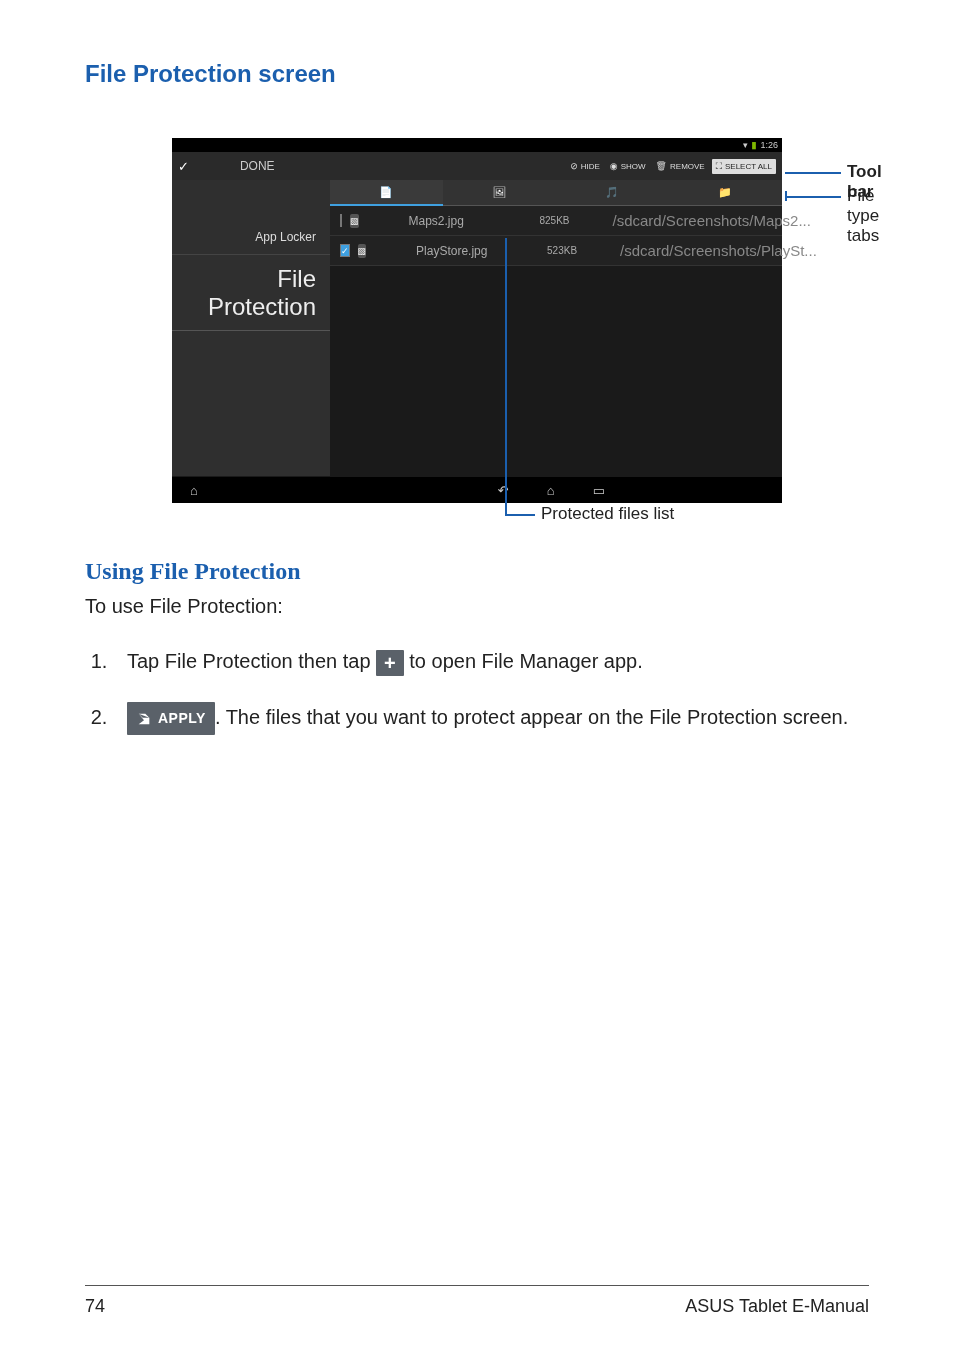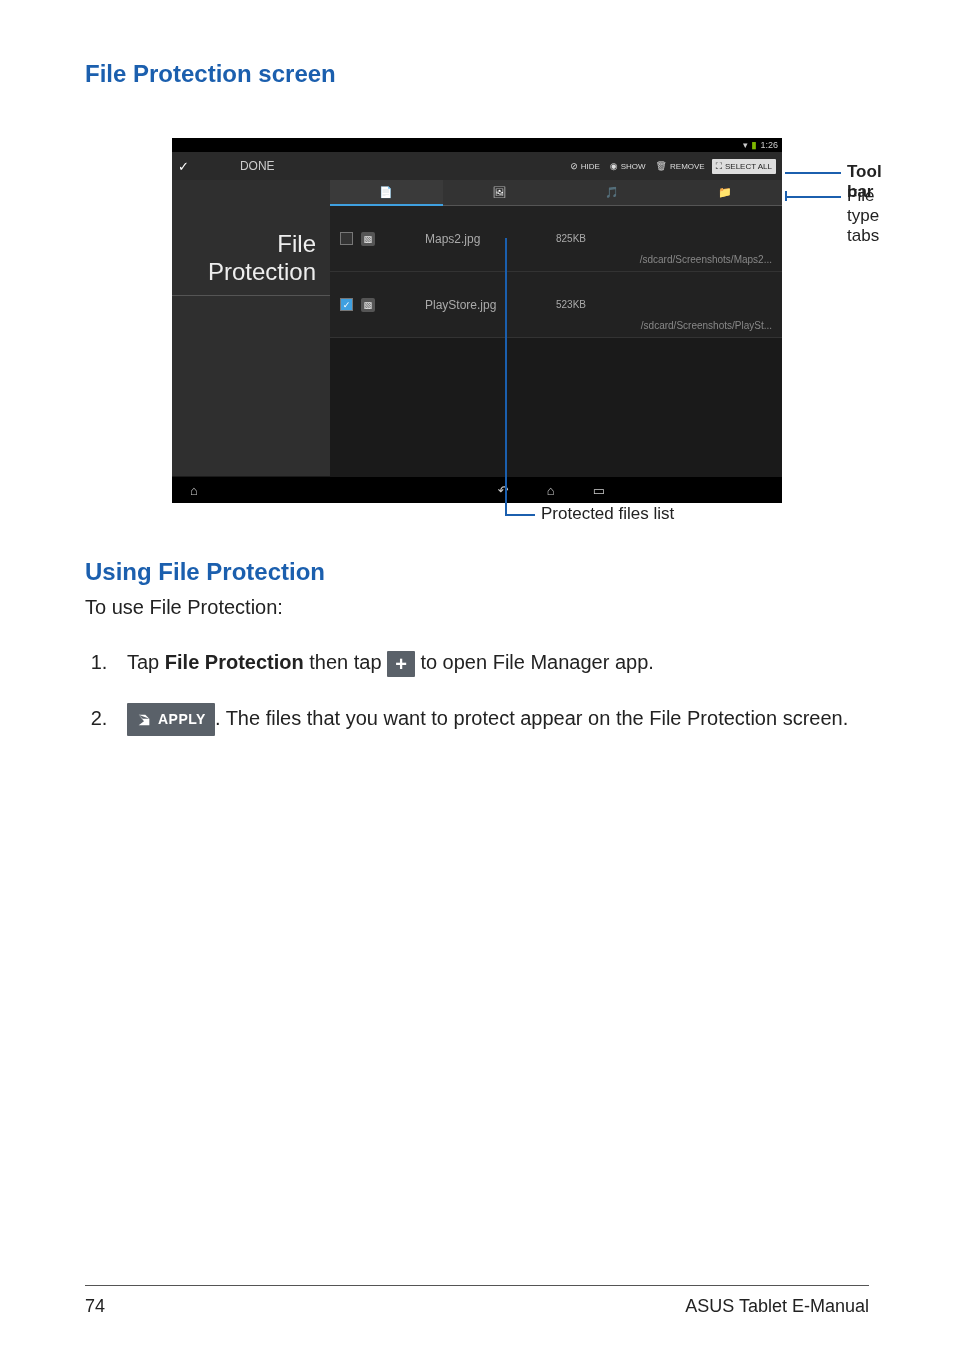--- a/index.html
+++ b/index.html
@@ -158,21 +158,21 @@
       width: 14px;
       height: 14px;
       background: #555;
       border-radius: 2px;
       font-size: 9px;
       color: #fff;
       display:flex;align-items:center;justify-content:center;
     }
     .fname { flex: 0 0 130px; font-size: 12px; padding-left: 42px;}
     .fsize { flex: 0 0 100px; text-align: center; font-size: 10px;}
-    .fpath { flex: 1; text-align: right; font-size: 10px; color: #888; margin-top: 42px;}
+    .fpath { flex: 1; text-align: right; font-size: 15px; color: #888;}
     .navbar {
       position: absolute;
       bottom: 0;
       left: 0;
       right: 0;
       height: 26px;
       background: #000;
       display: flex;
       align-items: center;
       padding: 0 18px;
@@ -197,20 +197,21 @@
       width: 2px;
       height: 10px;
       background: #1b5fae;
     }
 
     .subheading {
       color: #1b5fae;
       font-size: 24px;
       font-weight: 700;
       margin-bottom: 10px;
+      font-family: Liberation Serif, serif;
     }
     .body-text {
       font-size: 20px;
       color: #222;
       margin-bottom: 24px;
     }
     ol.steps {
       list-style: decimal;
       padding-left: 28px;
       font-size: 20px;
@@ -229,21 +230,21 @@
       color: #fff;
       padding: 3px 9px;
       vertical-align: middle;
       font-size: 18px;
       font-weight: 700;
       border-radius: 1px;
     }
     .inline-btn.plus { padding: 3px 8px; font-size: 20px; line-height:1;}
     .inline-btn.apply { gap:6px; font-size: 14px; letter-spacing: 0.5px;}
     .inline-btn.apply svg { width:16px; height:16px; }
-    strong { font-weight: 700; }
+    strong { font-weight: 400; }
 
     .footer {
       position: absolute;
       bottom: 40px;
       left: 85px;
       right: 85px;
       border-top: 1px solid #555;
       padding-top: 10px;
       display: flex;
       justify-content: space-between;
@@ -286,20 +287,21 @@
           </span>
         <span class="tool-btn invert">
             <span class="ico">⛶</span>
             <span>SELECT ALL</span>
           </span>
       </div>
     </div>
 
     <div class="sidebar">
       <div class="sidebar-item"></div>
+      <div class="sidebar-item">App Locker</div>
       <div class="sidebar-item big">File<br>Protection</div>
     </div>
 
     <div class="typetabs">
       <div class="typetab active">
           <span>📄</span>
         </div>
       <div class="typetab">
           <span>🖼</span>
         </div>

